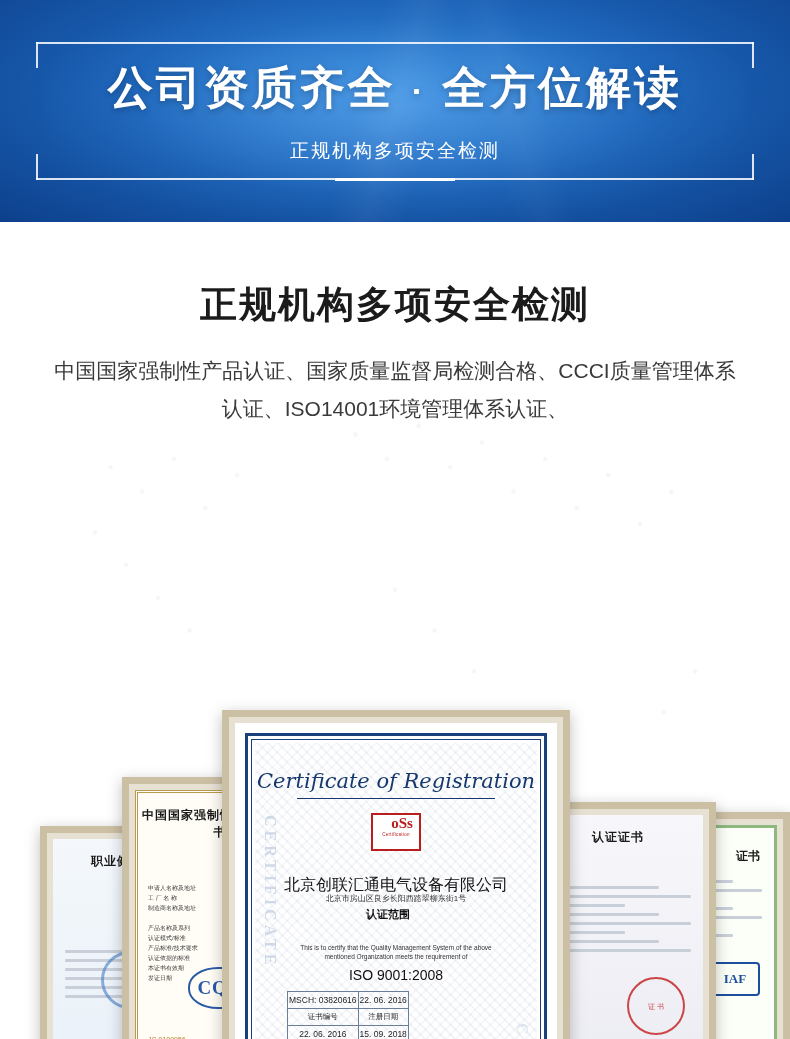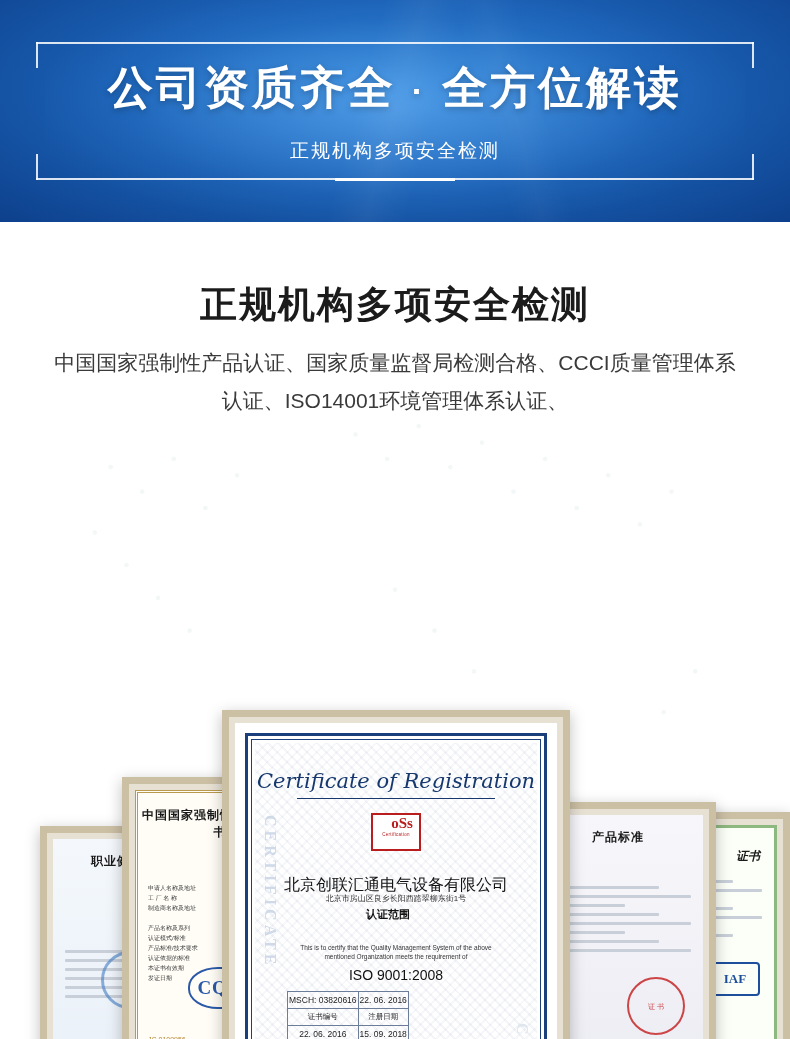--- a/index.html
+++ b/index.html
@@ -162,21 +162,21 @@
     position: relative;
     text-align: center;
     color: #1b1b1b;
     font-size: 37px;
     font-weight: bold;
     letter-spacing: 2px;
     padding-top: 58px;
   }
   .sec-desc {
     position: relative;
-    margin: 14px auto 0 auto;
+    margin: 22px auto 0 auto;
     width: 700px;
     text-align: center;
     color: #3a3a3a;
     font-size: 21px;
     line-height: 38px;
   }
 
   
   .collage {
     position: absolute;
@@ -478,21 +478,20 @@
     border: 3px solid #3f7bc4;
     opacity: .6;
   }
   .cn-title-vert {
     position: absolute;
     right: 14px;
     top: 20px;
     font-size: 12px;
     color: #1a1a1a;
     font-weight: bold;
-    font-style: italic;
   }
 </style>
 </head>
 <body>
 
 <div class="banner">
   <div class="banner-glow"></div>
   <div class="banner-lines"></div>
   <div class="banner-frame"></div>
   <div class="banner-corner bc-bl"></div>
@@ -590,21 +589,21 @@
             <i class="short"></i>
             <i class="mid"></i>
         </div>
         <div class="green-code">2014年06月17日</div>
         <div class="iaf-mark">IAF</div>
       </div>
     </div>
 
     <div class="frame f-r">
       <div class="paper">
-        <div class="s-title">产品标准</div>
+        <div class="s-title">认证证书</div>
         <div class="s-lines" style="margin-top:40px;">
           <i class="mid"></i>
             <i></i>
             <i class="short"></i>
             <i class="mid"></i>
             <i></i>
             <i class="short"></i>
             <i class="mid"></i>
             <i></i>
         </div>

